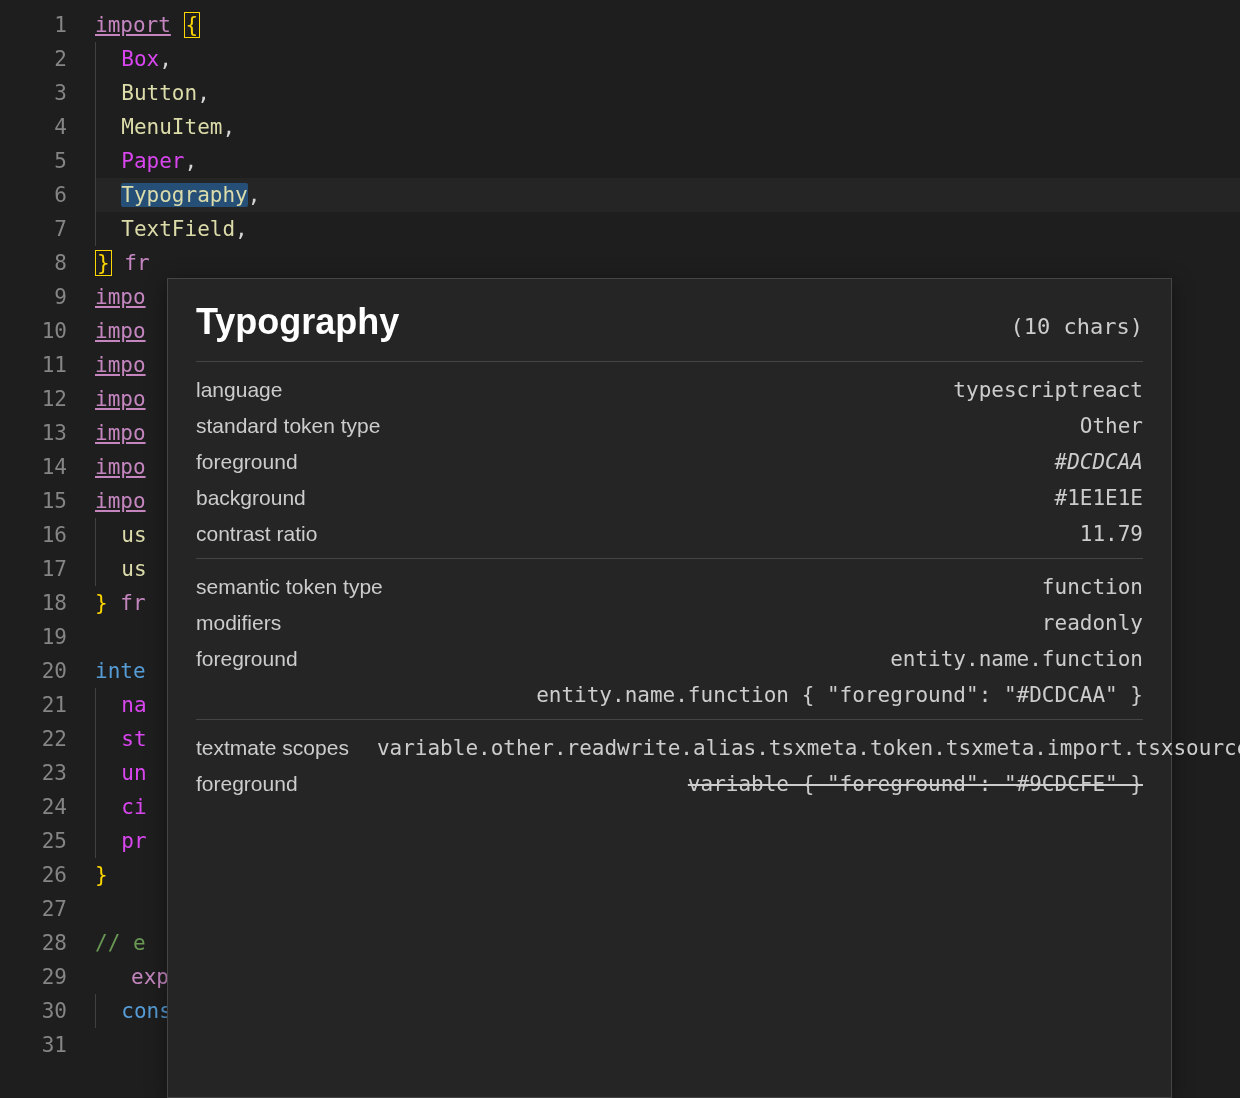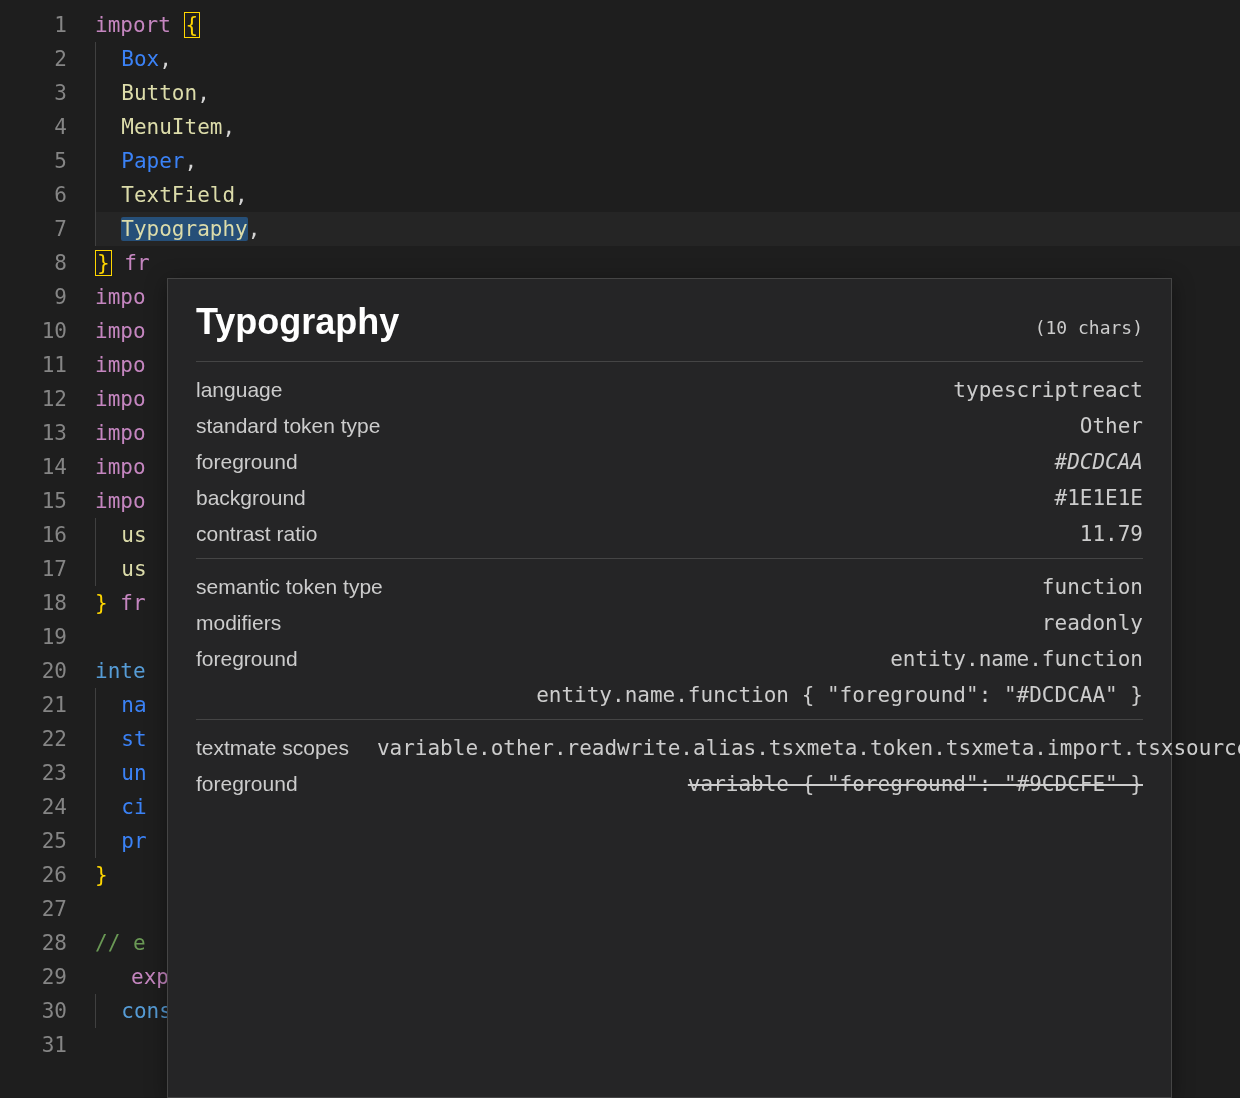--- a/index.html
+++ b/index.html
@@ -42,28 +42,28 @@
       line-height: 34px;
       white-space: pre;
     }
     .indent {
       display: inline-block;
       border-left: 1px solid #404040;
     }
     .code-line.highlighted {
       background: rgba(255,255,255,0.03);
     }
-    .k-import { color: #c586c0; }
+    .k-import { color: #c586c0; text-decoration: underline; }
     .k-from { color: #c586c0; }
     .k-export { color: #c586c0; margin-left: 36px; }
     .const { color: #569cd6; }
     .brace-yellow { color: #ffd700; }
     .brace-box { border: 1px solid #ffd700; padding: 0 1px; }
     .fn-yellow { color: #dcdcaa; }
-    .member-blue { color: #3b82f6; text-align: center; }
+    .member-blue { color: #d946ef; text-align: center; }
     .interface-blue { color: #569cd6; }
     .comment { color: #6a9955; }
     .white { color: #d4d4d4; }
     .punct { color: #d4d4d4; }
     .selected-word {
       background: #264f78;
       border-radius: 2px;
     }
 
     .inspector {
@@ -86,21 +86,21 @@
       align-items: baseline;
       margin-bottom: 18px;
     }
     .inspector-title {
       font-size: 36px;
       font-weight: 600;
       color: #ffffff;
     }
     .inspector-size {
       font-family: "SF Mono", "Menlo", "Monaco", "Consolas", monospace;
-      font-size: 18px;
+      font-size: 22px;
       color: #cccccc;
     }
     .divider {
       border: none;
       border-top: 1px solid #454545;
       margin: 6px 0 10px;
     }
     .row {
       display: flex;
       justify-content: space-between;
@@ -165,22 +165,22 @@
     <div class="line-no">29</div>
     <div class="line-no">30</div>
     <div class="line-no">31</div>
   </div>
   <div class="code">
     <div class="code-line"><span class="k-import">import</span> <span class="brace-yellow brace-box">{</span></div>
     <div class="code-line"><span class="indent">  </span><span class="member-blue">Box</span><span class="punct">,</span></div>
     <div class="code-line"><span class="indent">  </span><span class="fn-yellow">Button</span><span class="punct">,</span></div>
     <div class="code-line"><span class="indent">  </span><span class="fn-yellow">MenuItem</span><span class="punct">,</span></div>
     <div class="code-line"><span class="indent">  </span><span class="member-blue">Paper</span><span class="punct">,</span></div>
+    <div class="code-line highlighted"><span class="indent">  </span><span class="fn-yellow selected-word">Typography</span><span class="punct">,</span></div>
     <div class="code-line"><span class="indent">  </span><span class="fn-yellow">TextField</span><span class="punct">,</span></div>
-    <div class="code-line highlighted"><span class="indent">  </span><span class="fn-yellow selected-word">Typography</span><span class="punct">,</span></div>
     <div class="code-line"><span class="brace-yellow brace-box">}</span> <span class="k-from">fr</span></div>
     <div class="code-line"><span class="k-import">impo</span></div>
     <div class="code-line"><span class="k-import">impo</span></div>
     <div class="code-line"><span class="k-import">impo</span></div>
     <div class="code-line"><span class="k-import">impo</span></div>
     <div class="code-line"><span class="k-import">impo</span></div>
     <div class="code-line"><span class="k-import">impo</span></div>
     <div class="code-line"><span class="k-import">impo</span></div>
     <div class="code-line"><span class="indent">  </span><span class="fn-yellow">us</span></div>
     <div class="code-line"><span class="indent">  </span><span class="fn-yellow">us</span></div>

